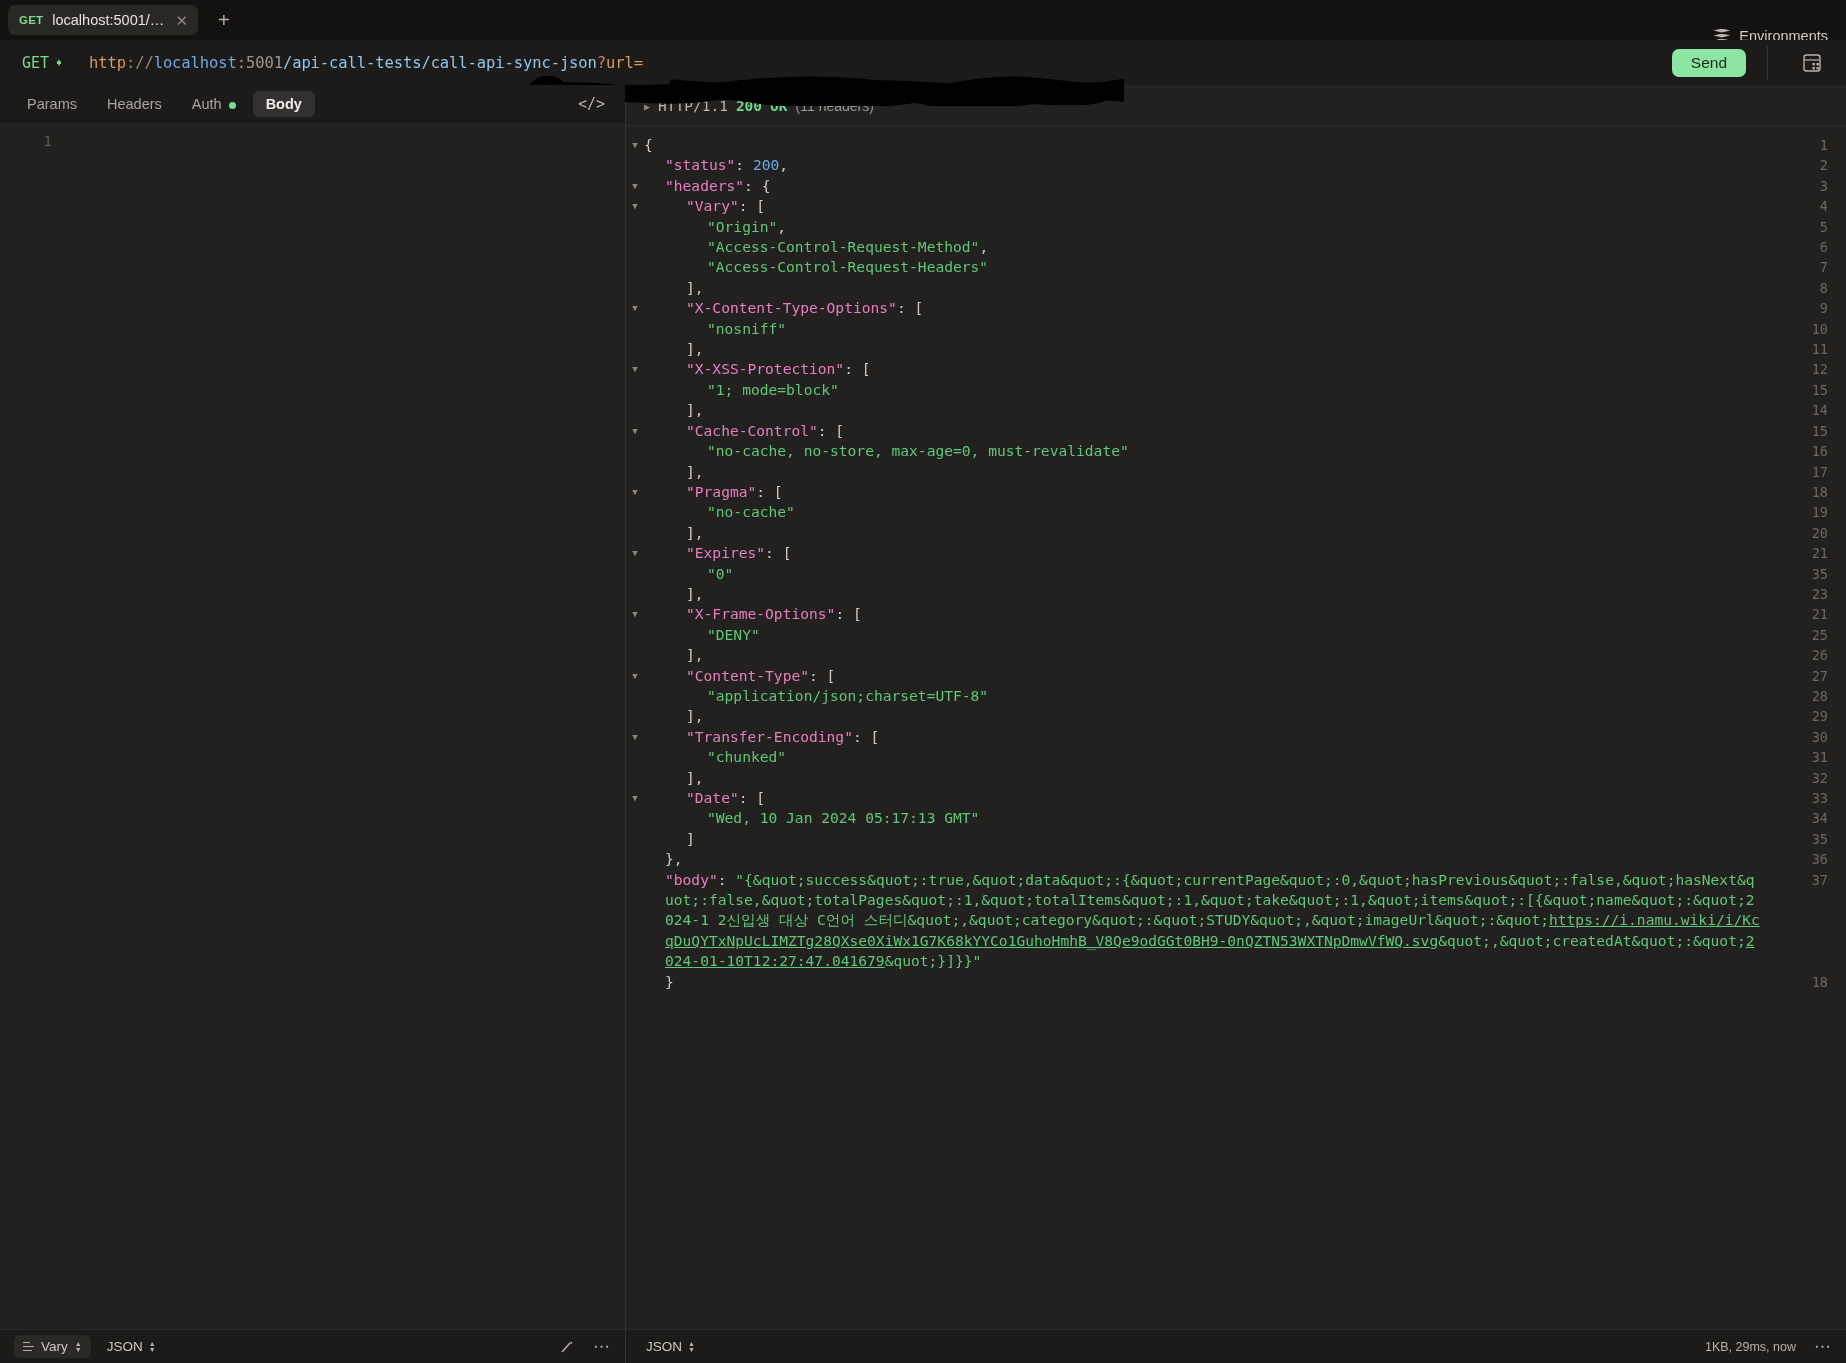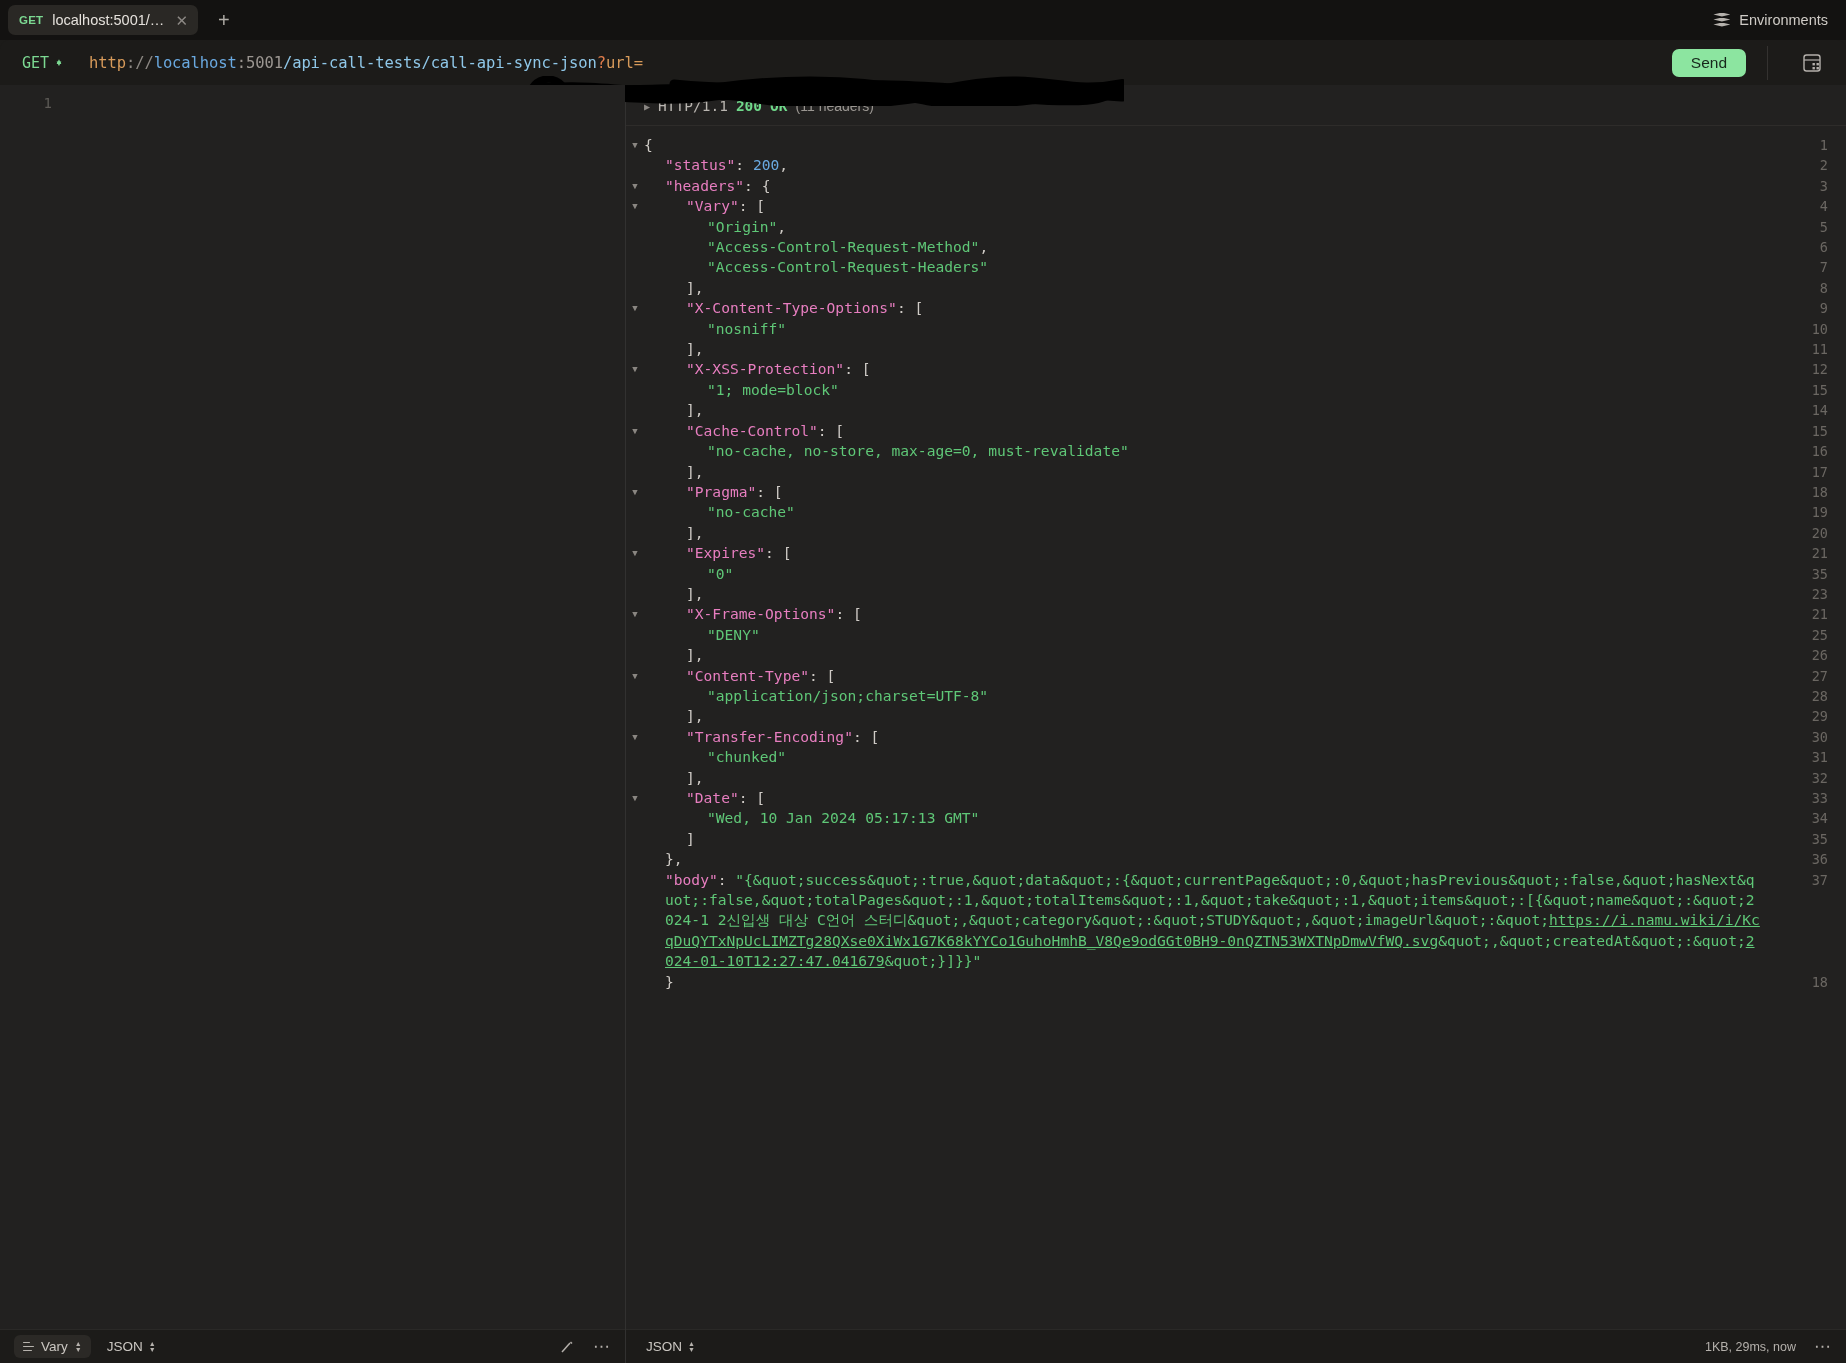--- a/index.html
+++ b/index.html
@@ -24,21 +24,21 @@
     height: 30px; padding: 0 9px 0 11px; max-width: 190px;
   }
   .tab-method { font-size: 11.5px; color: #7cd992; font-weight: 600; letter-spacing: .2px; }
   .tab-title {
     font-size: 14.5px; color: #e6e2dd; white-space: nowrap;
     overflow: hidden; text-overflow: ellipsis; max-width: 125px;
   }
   .tab-close { font-size: 15px; color: #8c8884; line-height: 1; padding: 0 1px; cursor: pointer; }
   .tab-new { font-size: 20px; color: #b0aca7; margin-left: 14px; line-height: 1; cursor: pointer; padding: 0 6px; }
   .envs {
-    position: absolute; right: 18px; top: 0; height: 40px;
+    position: absolute; right: 18px; top: 16px; height: 40px;
     display: flex; align-items: center; gap: 9px; cursor: pointer;
   }
   .envs-label { font-size: 14.5px; color: #cfcbc6; }
   .stack-ico { width: 17px; height: 15px; position: relative; display: block; }
   .stack-ico i {
     position: absolute; left: 0; width: 17px; height: 4px; background: #b6b2ad;
     clip-path: polygon(50% 0, 100% 50%, 50% 100%, 0 50%);
   }
   .stack-ico i:nth-child(1) { top: 0; }
   .stack-ico i:nth-child(2) { top: 5px; }
@@ -230,20 +230,27 @@
         <rect x="16.5" y="12" width="2.4" height="2.4" fill="#b4b0ab" stroke="none"></rect>
         <rect x="12.5" y="16" width="2.4" height="2.4" fill="#b4b0ab" stroke="none"></rect>
         <rect x="16.5" y="16" width="2.4" height="2.4" fill="#b4b0ab" stroke="none"></rect>
       </svg>
     </span>
   </div>
 
   <div class="main">
 
     <div class="pane-left">
+      <div class="pane-tabs" id="request-tabs">
+          <div class="ptab"><span>Params</span></div>
+          <div class="ptab"><span>Headers</span></div>
+          <div class="ptab"><span>Auth</span><span class="auth-dot"></span></div>
+          <div class="ptab active"><span>Body</span></div>
+          <span class="code-icon-btn">&lt;/&gt;</span>
+        </div>
       <div class="editor">
         <div class="editor-gutter-left">1</div>
       </div>
       <div class="footer">
         <div class="chip">
           <span class="list-ico">
               <b></b>
               <b></b>
               <b></b>
             </span>

